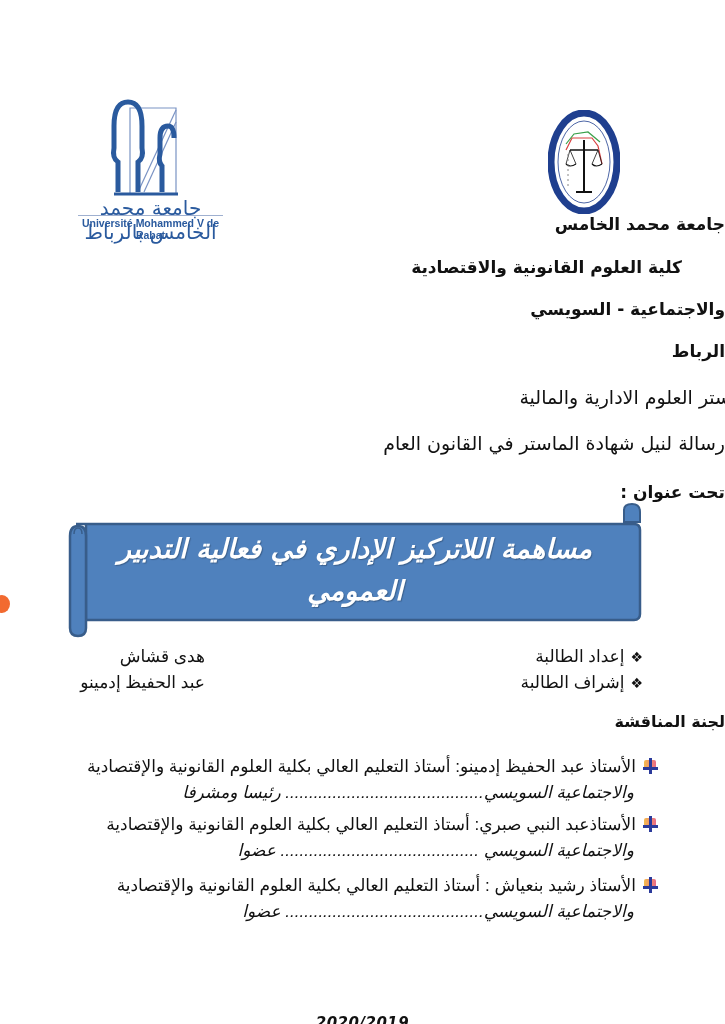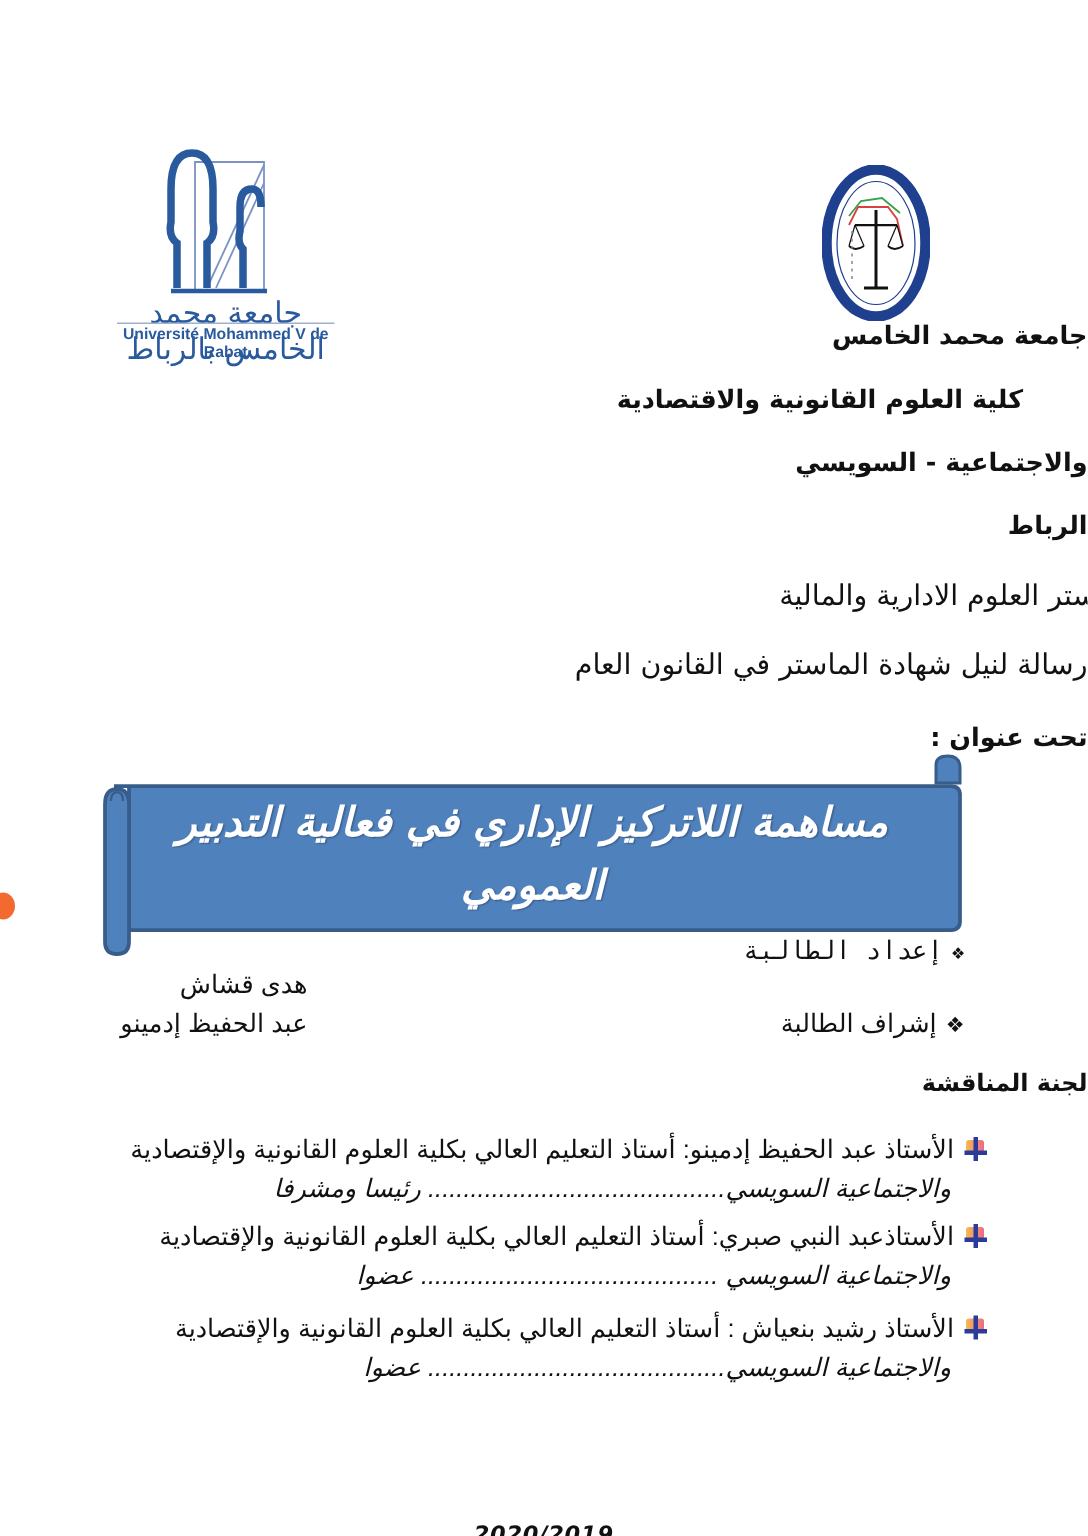--- a/index.html
+++ b/index.html
@@ -103,21 +103,21 @@
     <path d="M10 22 L568 22 Q574 22 574 28 L574 112 Q574 118 568 118 L20 118 L20 22 Z" fill="#4f81bd" stroke="#385d8a" stroke-width="2.5"></path>
 
     <path d="M4 34 Q4 24 12 24 Q20 24 20 34 L20 126 Q20 134 12 134 Q4 134 4 126 Z" fill="#4f81bd" stroke="#385d8a" stroke-width="2.5"></path>
     <path d="M8 32 Q8 26 12 26 Q16 26 16 32" fill="none" stroke="#385d8a" stroke-width="1.5"></path>
   </svg>
 </div>
 <div class="banner-text">مساهمة اللاتركيز الإداري في فعالية التدبير العمومي</div>
 
 <div class="abs orange-dot"></div>
 
-<div class="abs info-row" style="right:82px; top:624px;font-family:Liberation Mono, monospace;">
+<div class="abs info-row" style="right:82px; top:646px;">
   <span class="diamond">❖</span><span>إعداد الطالبة</span>
 </div>
 <div class="abs info-row" style="right:520px; top:646px;">هدى قشاش</div>
 
 <div class="abs info-row" style="right:82px; top:672px;">
   <span class="diamond">❖</span><span>إشراف الطالبة</span>
 </div>
 <div class="abs info-row" style="right:520px; top:672px;">عبد الحفيظ إدمينو</div>
 
 <div class="abs center-text heading-bold" style="left:0; width:725px; top:712px; font-size:16px;">لجنة المناقشة</div>

